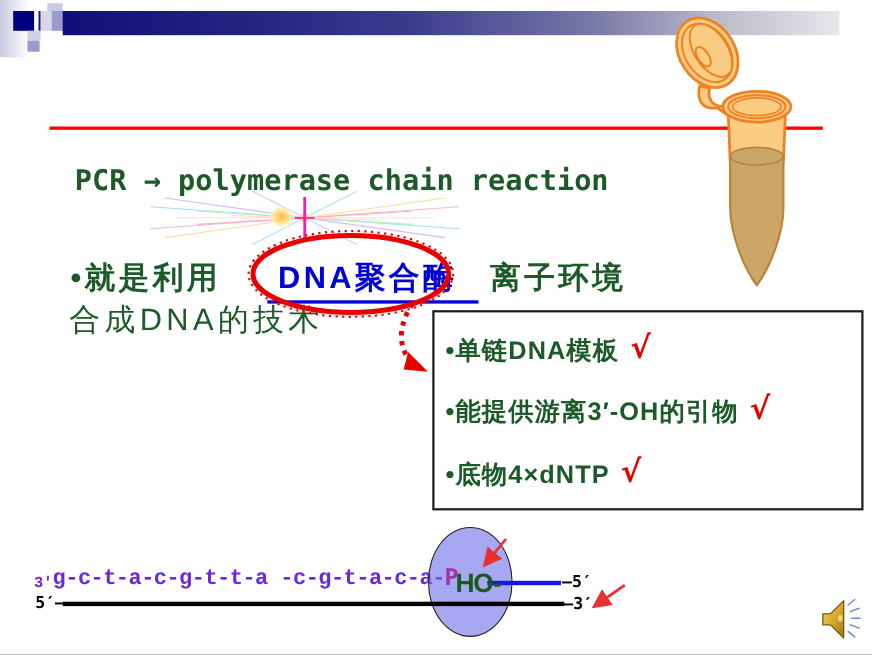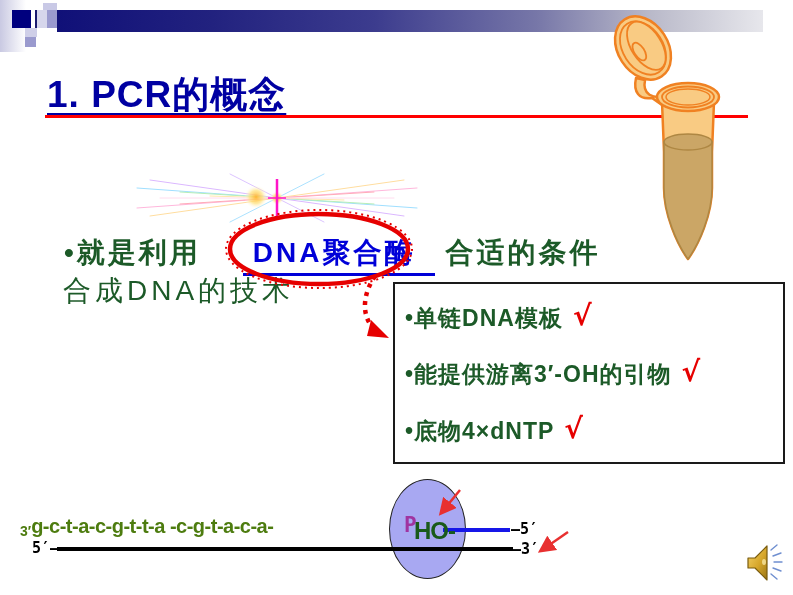--- a/index.html
+++ b/index.html
@@ -58,22 +58,22 @@
     left:393px;top:282px;width:392px;height:182px;z-index:5;
     border:2px solid #1a1a1a;background:#ffffff;
     display:flex;flex-direction:column;justify-content:space-around;
     padding:4px 10px;
   }
   .cond-item{white-space:nowrap;font-size:23px;font-weight:bold;color:#1C5A28;letter-spacing:1px;}
   .check-mark{color:#E60000;font-size:28px;font-weight:bold;margin-left:10px;vertical-align:1px;
     font-family:"DejaVu Sans",sans-serif;}
 
   
-  .seq-text{left:20px;top:515px;z-index:6;white-space:nowrap;
-    font-family:Liberation Sans, sans-serif;color:#4d7c0f;font-weight:bold;}
+  .seq-text{left:31px;top:515px;z-index:6;white-space:nowrap;
+    font-family:Liberation Mono, monospace;color:#6d28d9;font-weight:bold;}
   .seq-sub{font-size:14px;vertical-align:-3px;}
   .seq-main{font-size:20px;letter-spacing:-0.5px;}
   .polymerase-ellipse{
     left:389px;top:479px;width:77px;height:100px;z-index:7;
     border-radius:50%;background:rgba(105,105,232,0.58);border:1.5px solid #222;
   }
   .primer-line{left:443px;top:528px;width:67px;height:4px;background:#1616E8;z-index:8;}
   .template-line{left:57px;top:547px;width:456px;height:4px;background:#000;z-index:8;}
   .dna-label{z-index:8;font-family:"DejaVu Sans Mono","Liberation Mono",monospace;
     font-size:15px;font-weight:bold;color:#000;white-space:nowrap;}
@@ -95,21 +95,20 @@
   <div class="abs deco-strip"></div>
   <div class="sq sq-navy"></div>
   <div class="sq sq-light-top"></div>
   <div class="sq sq-vline"></div>
   <div class="sq sq-light-mid"></div>
   <div class="sq sq-peri-mid"></div>
   <div class="sq sq-light-low"></div>
   <div class="sq sq-peri-low"></div>
   <div class="abs top-bar"></div>
 
-  <div class="abs page-title">1. PCR的概念</div>
   <div class="abs title-red-line"></div>
 
   <svg class="abs tube-svg" width="140" height="270" viewBox="0 0 140 270">
 
     <path d="M36,76 C33,90 39,98 52,96 L62,103 L66,94 C53,97 42,93 45,78 Z" fill="#F9CB83" stroke="#F08122" stroke-width="2.5" stroke-linejoin="round"></path>
 
     <g transform="rotate(-33 43 46)">
       <ellipse cx="43" cy="46" rx="25" ry="34" fill="#F9CB83" stroke="#F08122" stroke-width="2.5"></ellipse>
       <ellipse cx="43" cy="46" rx="20" ry="29" fill="none" stroke="#F08122" stroke-width="1.8"></ellipse>
       <ellipse cx="47" cy="46" rx="15" ry="27" fill="#F9CB83" stroke="#F08122" stroke-width="1.8"></ellipse>
@@ -119,20 +118,21 @@
     <path d="M62,100 L64,150 L64,186 C64,212 77,242 88,257 C99,242 112,212 112,186 L112,150 L114,100 Z" fill="#F9CB83" stroke="#F08122" stroke-width="2.5" stroke-linejoin="round"></path>
 
     <path d="M64,140 L64,186 C64,212 77,242 88,257 C99,242 112,212 112,186 L112,140 Z" fill="#CBA666" stroke="#AE8743" stroke-width="1.5"></path>
     <ellipse cx="88" cy="140" rx="24" ry="8" fill="#CBA666" stroke="#AE8743" stroke-width="1.5"></ellipse>
 
     <ellipse cx="88" cy="95" rx="31" ry="14" fill="#F9CB83" stroke="#F08122" stroke-width="2.5"></ellipse>
     <ellipse cx="88" cy="95" rx="26" ry="10.5" fill="none" stroke="#F08122" stroke-width="1.8"></ellipse>
     <ellipse cx="88" cy="95" rx="22" ry="8" fill="#F9CB83" stroke="#F08122" stroke-width="1.5"></ellipse>
   </svg>
 
+  <div class="abs definition-text">PCR → polymerase chain reaction</div>
 
   <svg class="abs sparkle-svg" width="300" height="62" viewBox="0 0 300 62">
     <defs>
       <radialGradient id="glow" cx="50%" cy="50%" r="50%">
         <stop offset="0%" stop-color="#ffb430" stop-opacity="0.95"></stop>
         <stop offset="55%" stop-color="#ffe27a" stop-opacity="0.7"></stop>
         <stop offset="100%" stop-color="#ffffff" stop-opacity="0"></stop>
       </radialGradient>
     </defs>
     <g stroke-width="1" opacity="0.75" stroke-linecap="round">
@@ -147,21 +147,21 @@
       <line x1="100" y1="56" x2="194" y2="8" stroke="#8fd8ff"></line>
       <line x1="30" y1="32" x2="264" y2="32" stroke="#ffd0e8"></line>
     </g>
     <circle cx="126" cy="31" r="12" fill="url(#glow)"></circle>
     <circle cx="147" cy="32" r="7" fill="url(#glow)"></circle>
     <line x1="147" y1="13" x2="147" y2="51" stroke="#ff14c8" stroke-width="2.5"></line>
     <line x1="138" y1="32" x2="156" y2="32" stroke="#ff14c8" stroke-width="1.5"></line>
   </svg>
 
   <div class="abs bullet-line1">
-    <span>•就是利用</span><span class="hl-wrap"><span class="hl-text">DNA聚合酶</span></span><span>合适的条件</span>
+    <span>•就是利用</span><span class="hl-wrap"><span class="hl-text">DNA聚合酶</span></span><span>离子环境</span>
   </div>
   <div class="abs bullet-line2">合成DNA的技术</div>
 
   <svg class="abs red-ellipse-svg" width="200" height="88" viewBox="0 0 200 88">
     <ellipse cx="99" cy="43" rx="89" ry="35" fill="none" stroke="#E60000" stroke-width="4.5"></ellipse>
     <ellipse cx="99" cy="43" rx="93" ry="39" fill="none" stroke="#E60000" stroke-width="2" stroke-dasharray="2 4"></ellipse>
   </svg>
 
   <svg class="abs connector-svg" width="55" height="80" viewBox="0 0 55 80">
     <path d="M20,8 C8,26 6,46 18,60" fill="none" stroke="#E60000" stroke-width="4.5" stroke-dasharray="4 5"></path>

